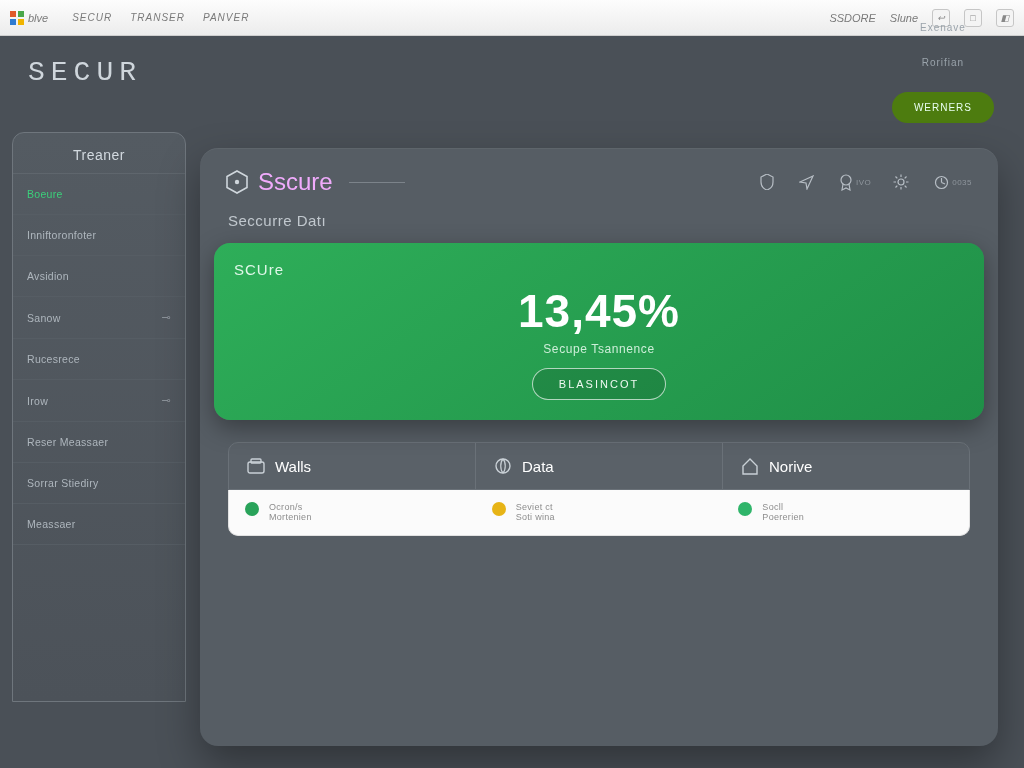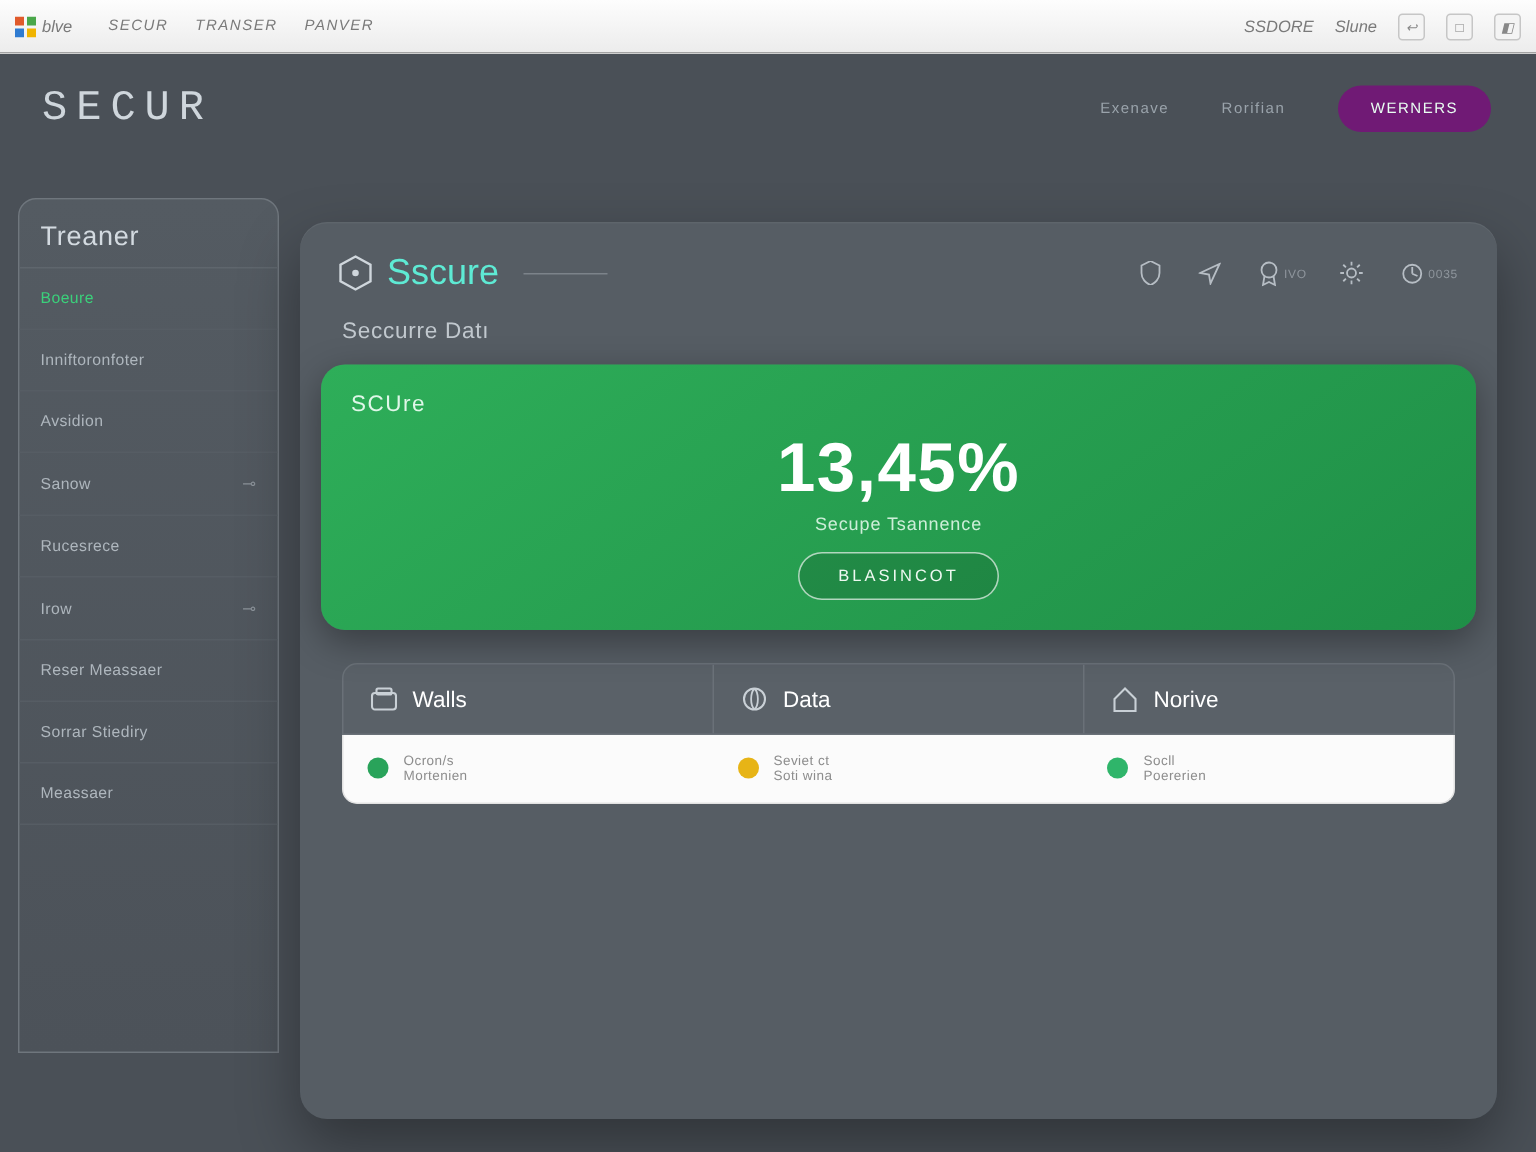--- a/index.html
+++ b/index.html
@@ -12,34 +12,34 @@
   .chrome .tabs { display:flex; gap:18px; flex:1; letter-spacing:1px; font-size:10px; text-transform:uppercase; }
   .chrome .right { display:flex; gap:14px; align-items:center; }
   .chrome .tool { width:18px; height:18px; border:1px solid #c6c6c6; border-radius:3px; background:#f4f4f4; display:flex; align-items:center; justify-content:center; font-size:9px; color:#888; }
 
   
   .app { position:relative; width:100%; height:732px; background:#4a5057; }
   
   
   .head2 { height:72px; display:flex; align-items:center; justify-content:space-between; padding:0 30px 0 28px; }
   .head2 .word { font-size:28px; letter-spacing:6px; color:#cfd6dc; font-weight:400; font-family:"Consolas","Courier New",monospace; }
-  .head2 .hnav { display:flex; align-items:center; gap:35px; font-size:10px; letter-spacing:1px; color:#9aa3ab; }
-  .head2 .cta { background:#701a75; color:#e9fff2; font-size:10px; letter-spacing:1px; padding:10px 22px; border-radius:20px; border:none; cursor:pointer; }
+  .head2 .hnav { display:flex; align-items:center; gap:24px; font-size:10px; letter-spacing:1px; color:#9aa3ab;flex-direction:column; }
+  .head2 .cta { background:#4d7c0f; color:#e9fff2; font-size:10px; letter-spacing:1px; padding:10px 22px; border-radius:20px; border:none; cursor:pointer; }
 
   
   .sidebar { position:absolute; left:12px; top:96px; width:174px; height:570px; border:1px solid #6f767d; border-radius:12px 12px 0 0; background:linear-gradient(#545b62,#4c5259); overflow:hidden; }
-  .sidebar .hdr { padding:14px 14px 10px 14px; font-size:18px; color:#d3dae0; border-bottom:1px solid #5f666d; letter-spacing:.5px; }
+  .sidebar .hdr { padding:14px 14px 10px 14px; font-size:14px; color:#d3dae0; border-bottom:1px solid #5f666d; letter-spacing:.5px;text-align:center; }
   .sidebar .item { padding:14px 14px; font-size:10.5px; color:#aeb6bd; border-bottom:1px solid #565d64; letter-spacing:.3px; display:flex; align-items:center; justify-content:space-between; cursor:pointer; }
   .sidebar .item.active { color:#3bd07b; }
   .sidebar .item .chev { font-size:11px; color:#8a9198; }
 
   
   .panel { position:absolute; left:200px; top:112px; right:26px; bottom:22px; background:#565d64; border-radius:18px; box-shadow:0 18px 40px rgba(0,0,0,.35), inset 0 1px 0 rgba(255,255,255,.05); overflow:hidden; }
   .panel .phead { display:flex; align-items:center; justify-content:space-between; padding:20px 26px 6px 26px; }
-  .panel .pbrand { display:flex; align-items:center; gap:10px; color:#5eead4; font-size:24px; font-weight:500; }
+  .panel .pbrand { display:flex; align-items:center; gap:10px; color:#f0abfc; font-size:24px; font-weight:500; }
   .panel .pbrand .rule { width:56px; height:1px; background:#7c838a; margin-left:6px; }
   .panel .picons { display:flex; align-items:center; gap:22px; color:#a7aeb5; font-size:11px; }
   .panel .picons .col { display:flex; flex-direction:row; align-items:center; gap:3px; }
   .panel .picons .col .lab { font-size:8px; letter-spacing:.5px; color:#8e959c; }
   .panel .sub { padding:10px 28px 14px 28px; color:#c1c8ce; font-size:15px; letter-spacing:.5px; }
 
   
   .cards { display:flex; gap:26px; padding:0 14px; }
   .card { flex:1; border-radius:16px; padding:18px 20px 20px 20px; display:flex; flex-direction:column; align-items:center; }
   .card.a { background:linear-gradient(145deg,#2eae59,#1f8f47); box-shadow:0 8px 24px rgba(0,0,0,.35); }
@@ -50,21 +50,21 @@
   .card .btn { background:rgba(0,0,0,.12); border:1.5px solid rgba(255,255,255,.65); color:#eef9f1; font-size:11px; letter-spacing:2px; padding:9px 26px; border-radius:20px; cursor:pointer; }
 
   
   .tiles { display:flex; margin:22px 28px 0 28px; border:1px solid #6a7178; border-radius:10px 10px 0 0; overflow:hidden; background:#5a6168; }
   .tile { flex:1; display:flex; align-items:center; gap:10px; padding:14px 18px; color:#ffffff; font-size:15px; border-right:1px solid #6a7178; cursor:pointer; }
   .tile:last-child { border-right:none; }
   .tile .ic { width:18px; height:18px; display:inline-flex; align-items:center; justify-content:center; color:#c9d0d6; }
 
   
   .strip { display:flex; margin:0 28px; background:#fbfbfb; border-radius:0 0 10px 10px; border:1px solid #e2e2e2; border-top:none; overflow:hidden; }
-  .srow { flex:1; display:flex; align-items:center; gap:10px; padding:12px 16px; font-size:9px; color:#8d8d8d; letter-spacing:.3px; }
+  .srow { flex:1; display:flex; gap:10px; padding:12px 16px; font-size:9px; color:#8d8d8d; letter-spacing:.3px; }
   .dot { width:14px; height:14px; border-radius:50%; display:inline-block; }
   .dot.g { background:#29a35a; }
   .dot.y { background:#e7b416; }
   .dot.g2 { background:#2fb56a; }
   .srow .tx { line-height:1.15; }
 
   svg { display:block; }
 </style>
 </head>
 <body>

